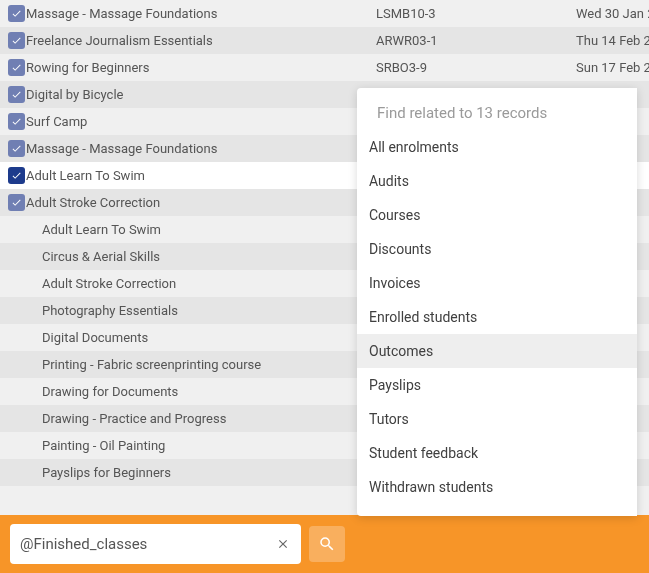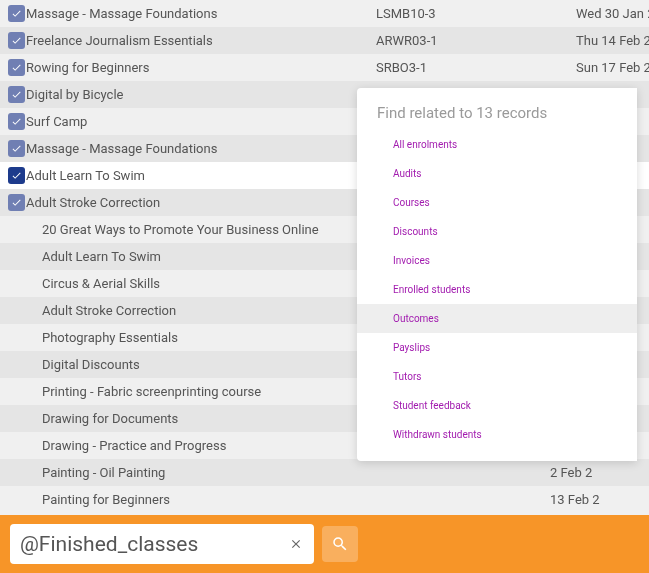--- a/index.html
+++ b/index.html
@@ -13,25 +13,25 @@
 .checkbox{width:17px;height:17px;border-radius:3px;display:flex;align-items:center;justify-content:center}
 .checkbox.checked{background:#707fb3}
 .checkbox.checked-dark{background:#1d3b8c}
 .checkbox svg{width:11px;height:11px;fill:#fff}
 .c1{flex:0 0 350px;overflow:hidden;white-space:nowrap}
 .c2{flex:0 0 200px;overflow:hidden;white-space:nowrap}
 .c3{flex:1;overflow:hidden;white-space:nowrap;text-align:left}
 .row.nocheck .c1{padding-left:42px}
 .dropdown{position:absolute;right:12px;top:88px;width:280px;background:#fff;border-radius:4px 0 0 4px;box-shadow:0 2px 10px rgba(0,0,0,.15);z-index:10;padding:12px 0}
 .dd-title{color:#9a9a9a;font-size:15px;padding:4px 20px 8px}
-.dd-item{padding:9px 36px;font-size:10px;color:#a21caf;cursor:pointer}
+.dd-item{padding:9px 12px;font-size:14px;color:#404040;cursor:pointer}
 .dd-item.hovered{background:#eee}
 .footer{position:absolute;bottom:0;left:0;right:0;height:58px;background:#f79528;display:flex;align-items:center;padding:0 10px;gap:8px}
 .search-box{flex:0 0 291px;height:40px;background:#fff;border-radius:4px;display:flex;align-items:center;padding:0 10px}
-.search-box input{flex:1;border:none;outline:none;font-size:21px;color:#555;background:transparent}
+.search-box input{flex:1;border:none;outline:none;font-size:15px;color:#555;background:transparent}
 .clear-btn{width:16px;height:16px;cursor:pointer;display:flex;align-items:center;justify-content:center;color:#666}
 .search-icon-btn{width:36px;height:36px;background:rgba(255,255,255,.25);border-radius:4px;display:flex;align-items:center;justify-content:center;cursor:pointer}
 .search-icon-btn svg{fill:#fff;width:18px;height:18px}
 </style>
 </head>
 <body>
 
 <div class="table" id="tbl">
     <div class="row">
       <div class="cb">
@@ -59,21 +59,21 @@
     </div>
     <div class="row">
       <div class="cb">
         <div class="checkbox checked">
           <svg viewBox="0 0 24 24">
             <path d="M9 16.17L4.83 12l-1.42 1.41L9 19 21 7l-1.41-1.41z"></path>
           </svg>
         </div>
       </div>
       <div class="c1">Rowing for Beginners</div>
-      <div class="c2">SRBO3-1</div>
+      <div class="c2">SRBO3-9</div>
       <div class="c3">Sun 17 Feb 20</div>
     </div>
     <div class="row">
       <div class="cb">
         <div class="checkbox checked">
           <svg viewBox="0 0 24 24">
             <path d="M9 16.17L4.83 12l-1.42 1.41L9 19 21 7l-1.41-1.41z"></path>
           </svg>
         </div>
       </div>
@@ -123,46 +123,41 @@
           <svg viewBox="0 0 24 24">
             <path d="M9 16.17L4.83 12l-1.42 1.41L9 19 21 7l-1.41-1.41z"></path>
           </svg>
         </div>
       </div>
       <div class="c1">Adult Stroke Correction</div>
       <div class="c2"></div>
       <div class="c3">04 Feb 2</div>
     </div>
     <div class="row nocheck">
-      <div class="c1">20 Great Ways to Promote Your Business Online</div>
-      <div class="c2"></div>
-      <div class="c3">5 Mar 2</div>
-    </div>
-    <div class="row nocheck">
       <div class="c1">Adult Learn To Swim</div>
       <div class="c2"></div>
       <div class="c3">5 Feb 20</div>
     </div>
     <div class="row nocheck">
       <div class="c1">Circus &amp; Aerial Skills</div>
       <div class="c2"></div>
       <div class="c3">5 Feb 2</div>
     </div>
     <div class="row nocheck">
       <div class="c1">Adult Stroke Correction</div>
       <div class="c2"></div>
       <div class="c3">5 Feb 20</div>
     </div>
     <div class="row nocheck">
       <div class="c1">Photography Essentials</div>
       <div class="c2"></div>
       <div class="c3">3 Feb 2</div>
     </div>
     <div class="row nocheck">
-      <div class="c1">Digital Discounts</div>
+      <div class="c1">Digital Documents</div>
       <div class="c2"></div>
       <div class="c3">1 Mar 20</div>
     </div>
     <div class="row nocheck">
       <div class="c1">Printing - Fabric screenprinting course</div>
       <div class="c2"></div>
       <div class="c3">2 Feb 20</div>
     </div>
     <div class="row nocheck">
       <div class="c1">Drawing for Documents</div>
@@ -173,21 +168,21 @@
       <div class="c1">Drawing - Practice and Progress</div>
       <div class="c2"></div>
       <div class="c3">2 Feb 2</div>
     </div>
     <div class="row nocheck">
       <div class="c1">Painting - Oil Painting</div>
       <div class="c2"></div>
       <div class="c3">2 Feb 2</div>
     </div>
     <div class="row nocheck">
-      <div class="c1">Painting for Beginners</div>
+      <div class="c1">Payslips for Beginners</div>
       <div class="c2"></div>
       <div class="c3">13 Feb 2</div>
     </div>
   </div>
 
 <div class="dropdown">
   <div class="dd-title">Find related to 13 records</div>
   <div id="dd-items">
       <div class="dd-item">All enrolments</div>
       <div class="dd-item">Audits</div>

